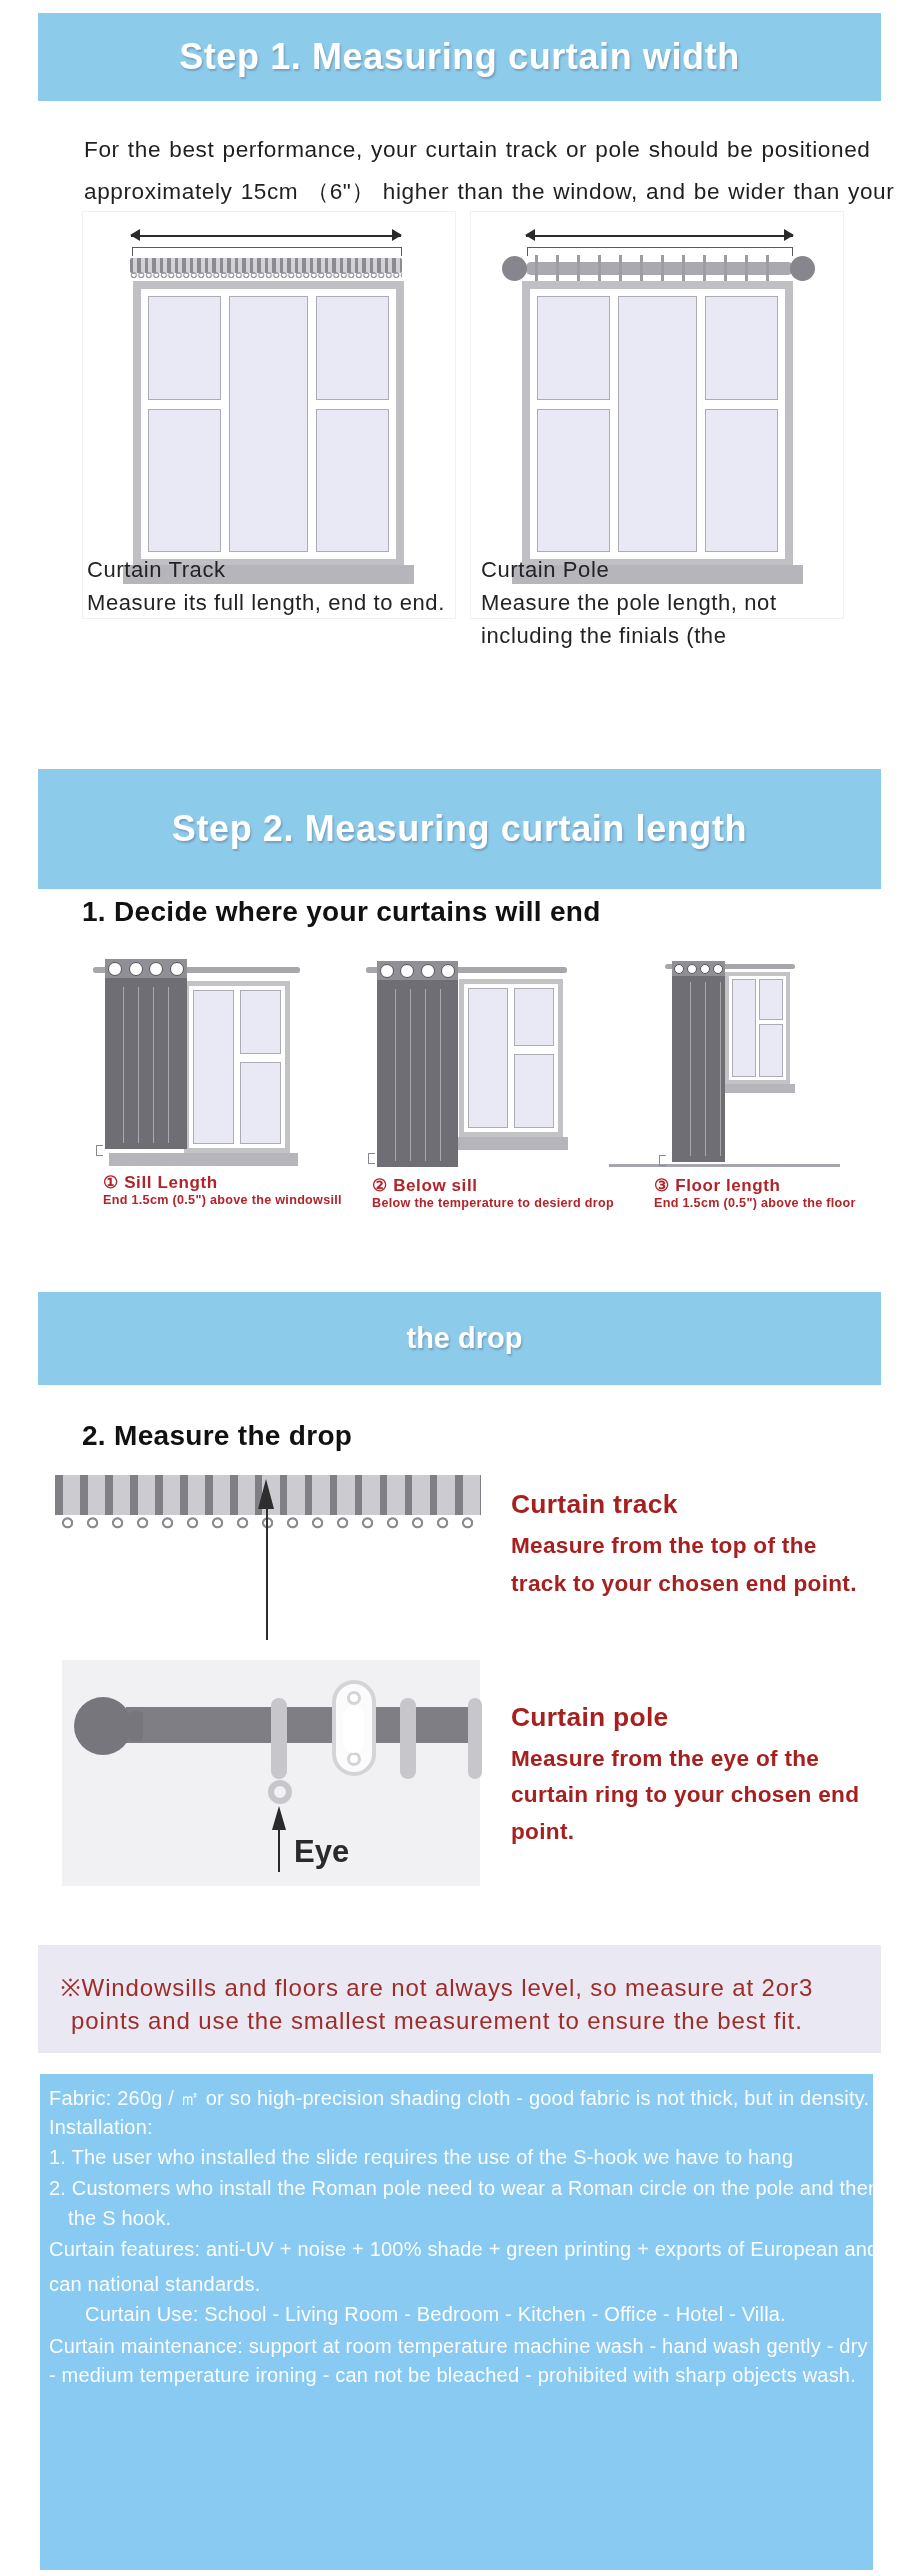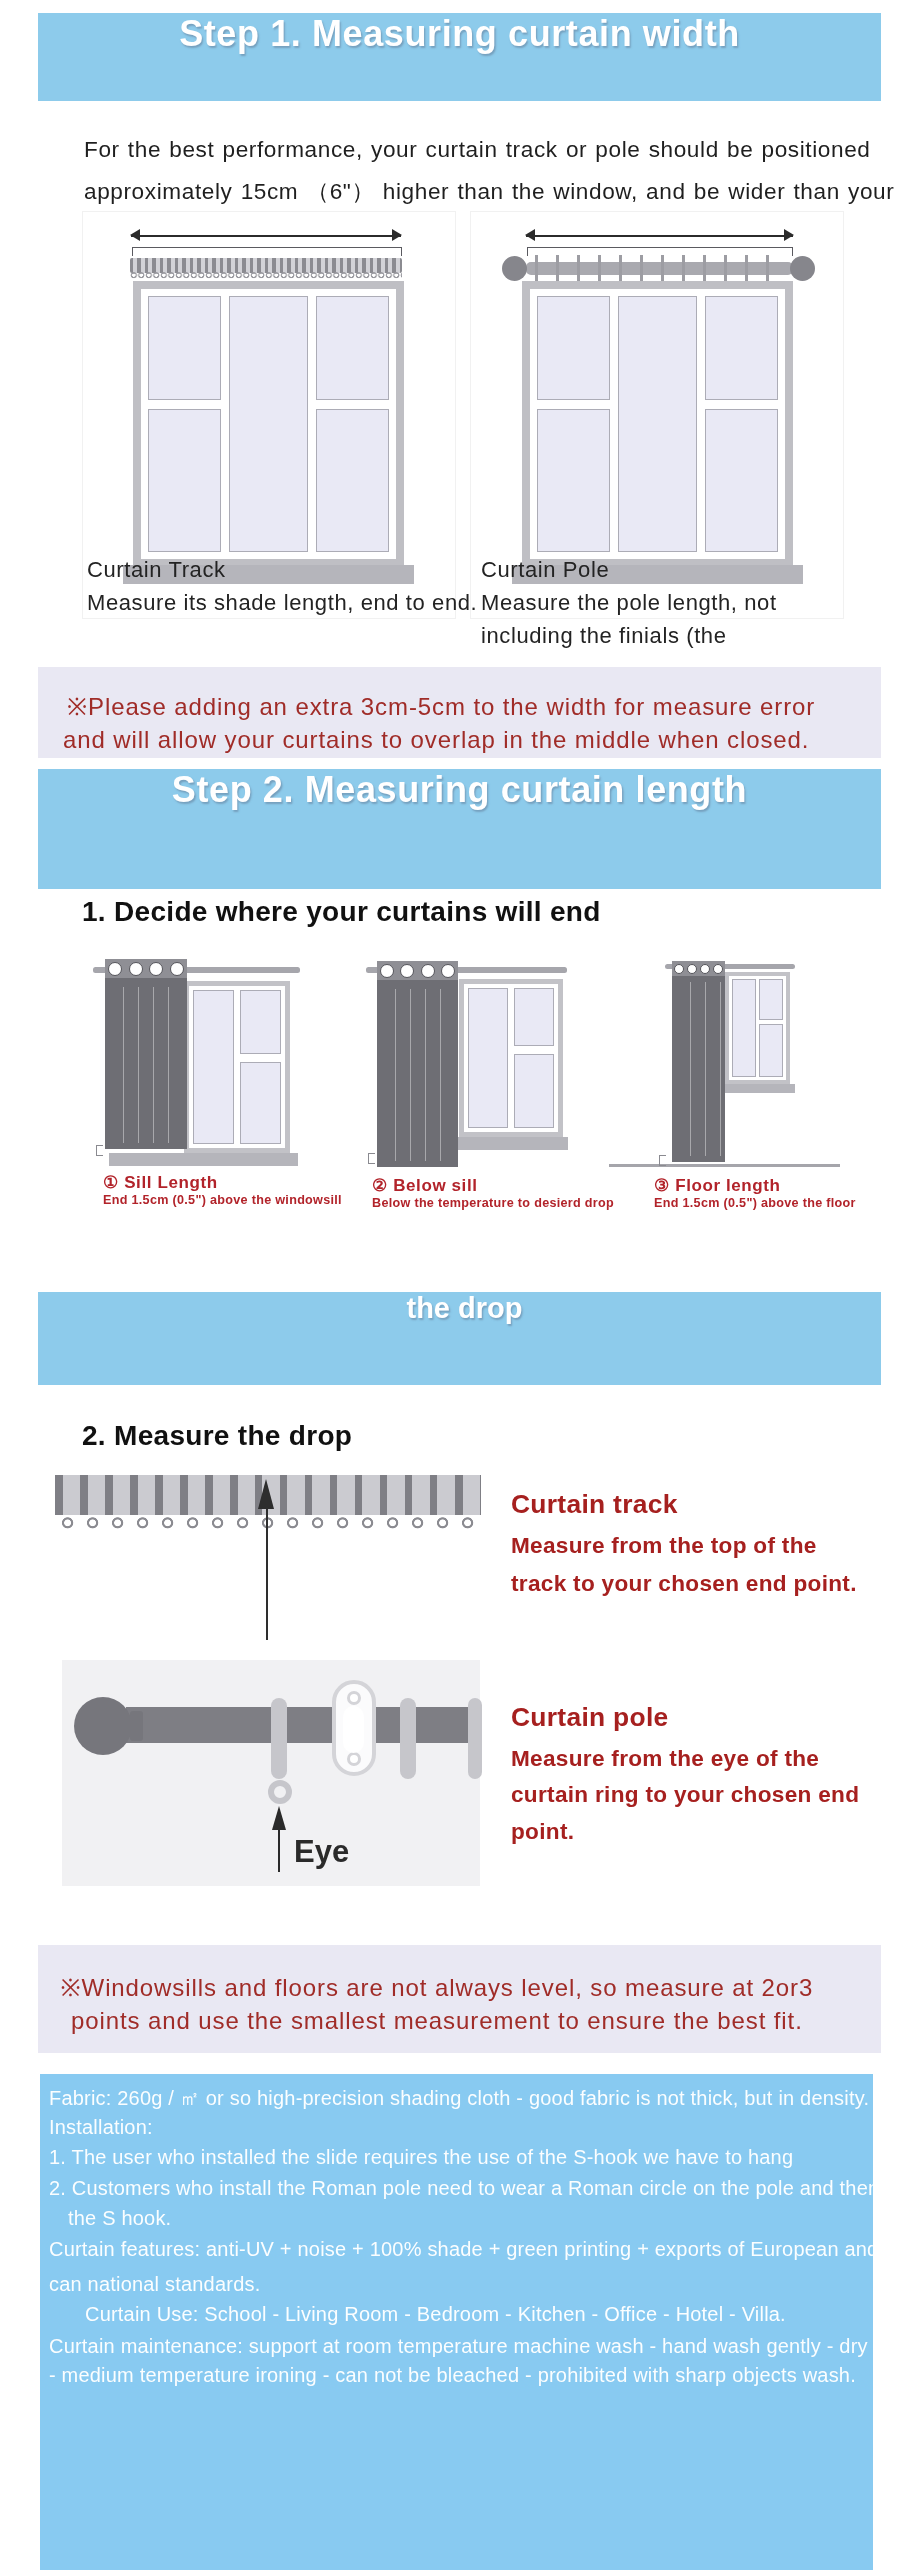--- a/index.html
+++ b/index.html
@@ -2,21 +2,21 @@
 <html style="--banner-blue: #8DCBEB; --info-blue: #88CAF1; --note-bg: #E9E8F3; --note-red: #A02C28; --label-red: #B2232A; --accent-red: #A6201F; --text-dark: #1F1F1F;font-size:10px"><head>
 <meta charset="utf-8">
 <style>
   html,body{margin:0;padding:0;background:#fff;}
   .page{position:relative;width:910px;height:2576px;background:#ffffff;
         font-family:"Liberation Sans", sans-serif;overflow:hidden;}
 
   
   .banner{position:absolute;left:38px;width:843px;height:88px;
           background:var(--banner-blue,#8DCBEB);
-          display:flex;align-items:flex-start;justify-content:center;}
+          display:flex;align-items:center;justify-content:center;}
   .banner .btxt{color:#fff;font-weight:bold;font-size:36px;letter-spacing:0.6px;
           text-shadow:1.3px 1.9px 1.9px rgba(110,145,175,.75);white-space:nowrap;}
   .banner .btxt-sub{color:#fff;font-weight:bold;font-size:29px;margin-left:10px;
           text-shadow:1.3px 1.9px 1.9px rgba(110,145,175,.75);white-space:nowrap;}
 
   
   .intro-line{position:absolute;left:84px;font-size:22.6px;color:var(--text-dark,#1F1F1F);
           letter-spacing:0.6px;word-spacing:1.3px;white-space:nowrap;}
   .cap{position:absolute;font-size:22px;color:#232323;letter-spacing:0.6px;white-space:nowrap;}
   .h-black{position:absolute;left:82px;font-size:28px;font-weight:bold;color:#111;
@@ -159,29 +159,25 @@
       </div>
       <div class="wcol">
         <div class="pane p-sm"></div>
         <div class="pane p-rest"></div>
       </div>
     </div>
   </div>
   <div class="sill" style="left:512px;top:565px;width:291px;height:19px;"></div>
 
   <div class="cap" style="left:87px;top:557px;">Curtain Track</div>
-  <div class="cap" style="left:87px;top:590px;">Measure its shade length, end to end.</div>
+  <div class="cap" style="left:87px;top:590px;">Measure its full length, end to end.</div>
   <div class="cap" style="left:481px;top:557px;">Curtain Pole</div>
   <div class="cap" style="left:481px;top:590px;">Measure the pole length, not</div>
   <div class="cap" style="left:481px;top:623px;">including the finials (the</div>
 
-  <div class="notebox" style="top:667px;height:91px;">
-    <div class="noteline" style="margin:22.6px 0 0 29px;">※Please adding an extra 3cm-5cm to the width for measure error</div>
-    <div class="noteline" style="margin:0 0 0 25px;">and will allow your curtains to overlap in the middle when closed.</div>
-  </div>
 
   <div class="banner" style="top:769px;height:120px;">
     <span class="btxt">Step 2. Measuring curtain length</span>
   </div>
   <div class="h-black" style="top:896px;">1. Decide where your curtains will end</div>
 
   <div class="rod" style="left:93px;top:967px;width:207px;height:5.7px;"></div>
   <div class="win2" style="left:184px;top:981px;width:106px;height:172px;">
     <div class="win2-in">
       <div class="wcol">

